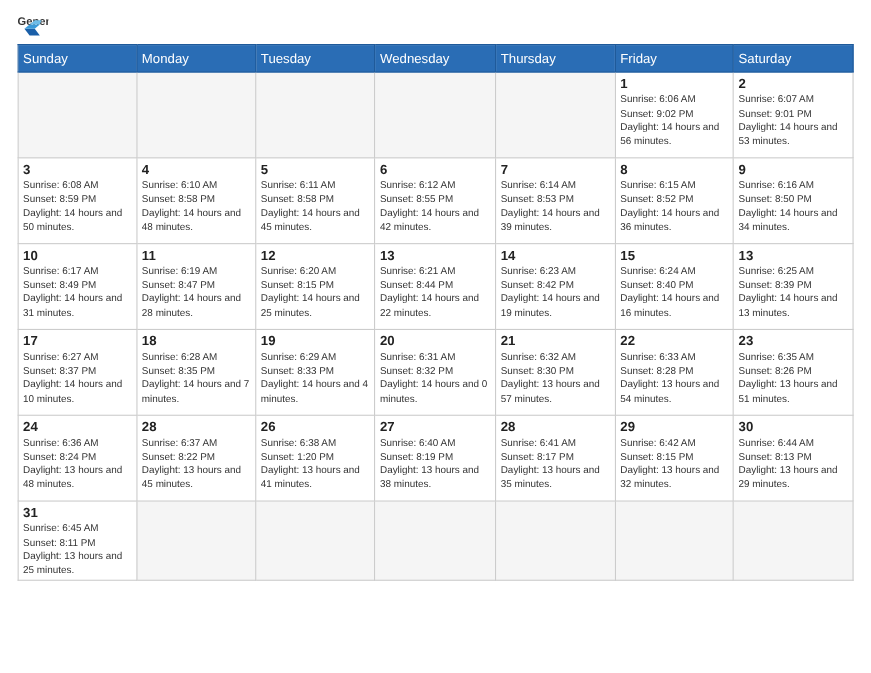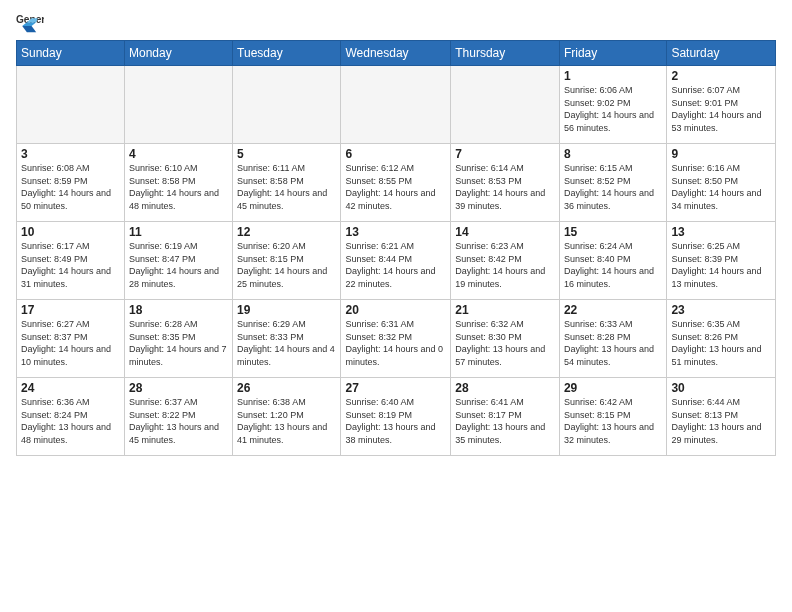--- a/index.html
+++ b/index.html
@@ -320,15 +320,29 @@
 Sunset: 8:15 PM
 Daylight: 13 hours and 32 minutes.</div>
           </td>
           <td>
             <span class="day-num">30</span>
             <div class="day-info">Sunrise: 6:44 AM
 Sunset: 8:13 PM
 Daylight: 13 hours and 29 minutes.</div>
           </td>
         </tr>
+        <tr>
+          <td class="last-row">
+            <span class="day-num">31</span>
+            <div class="day-info">Sunrise: 6:45 AM
+Sunset: 8:11 PM
+Daylight: 13 hours and 25 minutes.</div>
+          </td>
+          <td class="empty last-row"></td>
+          <td class="empty last-row"></td>
+          <td class="empty last-row"></td>
+          <td class="empty last-row"></td>
+          <td class="empty last-row"></td>
+          <td class="empty last-row"></td>
+        </tr>
       </tbody>
   </table>
 </div>
 
 </body></html>

